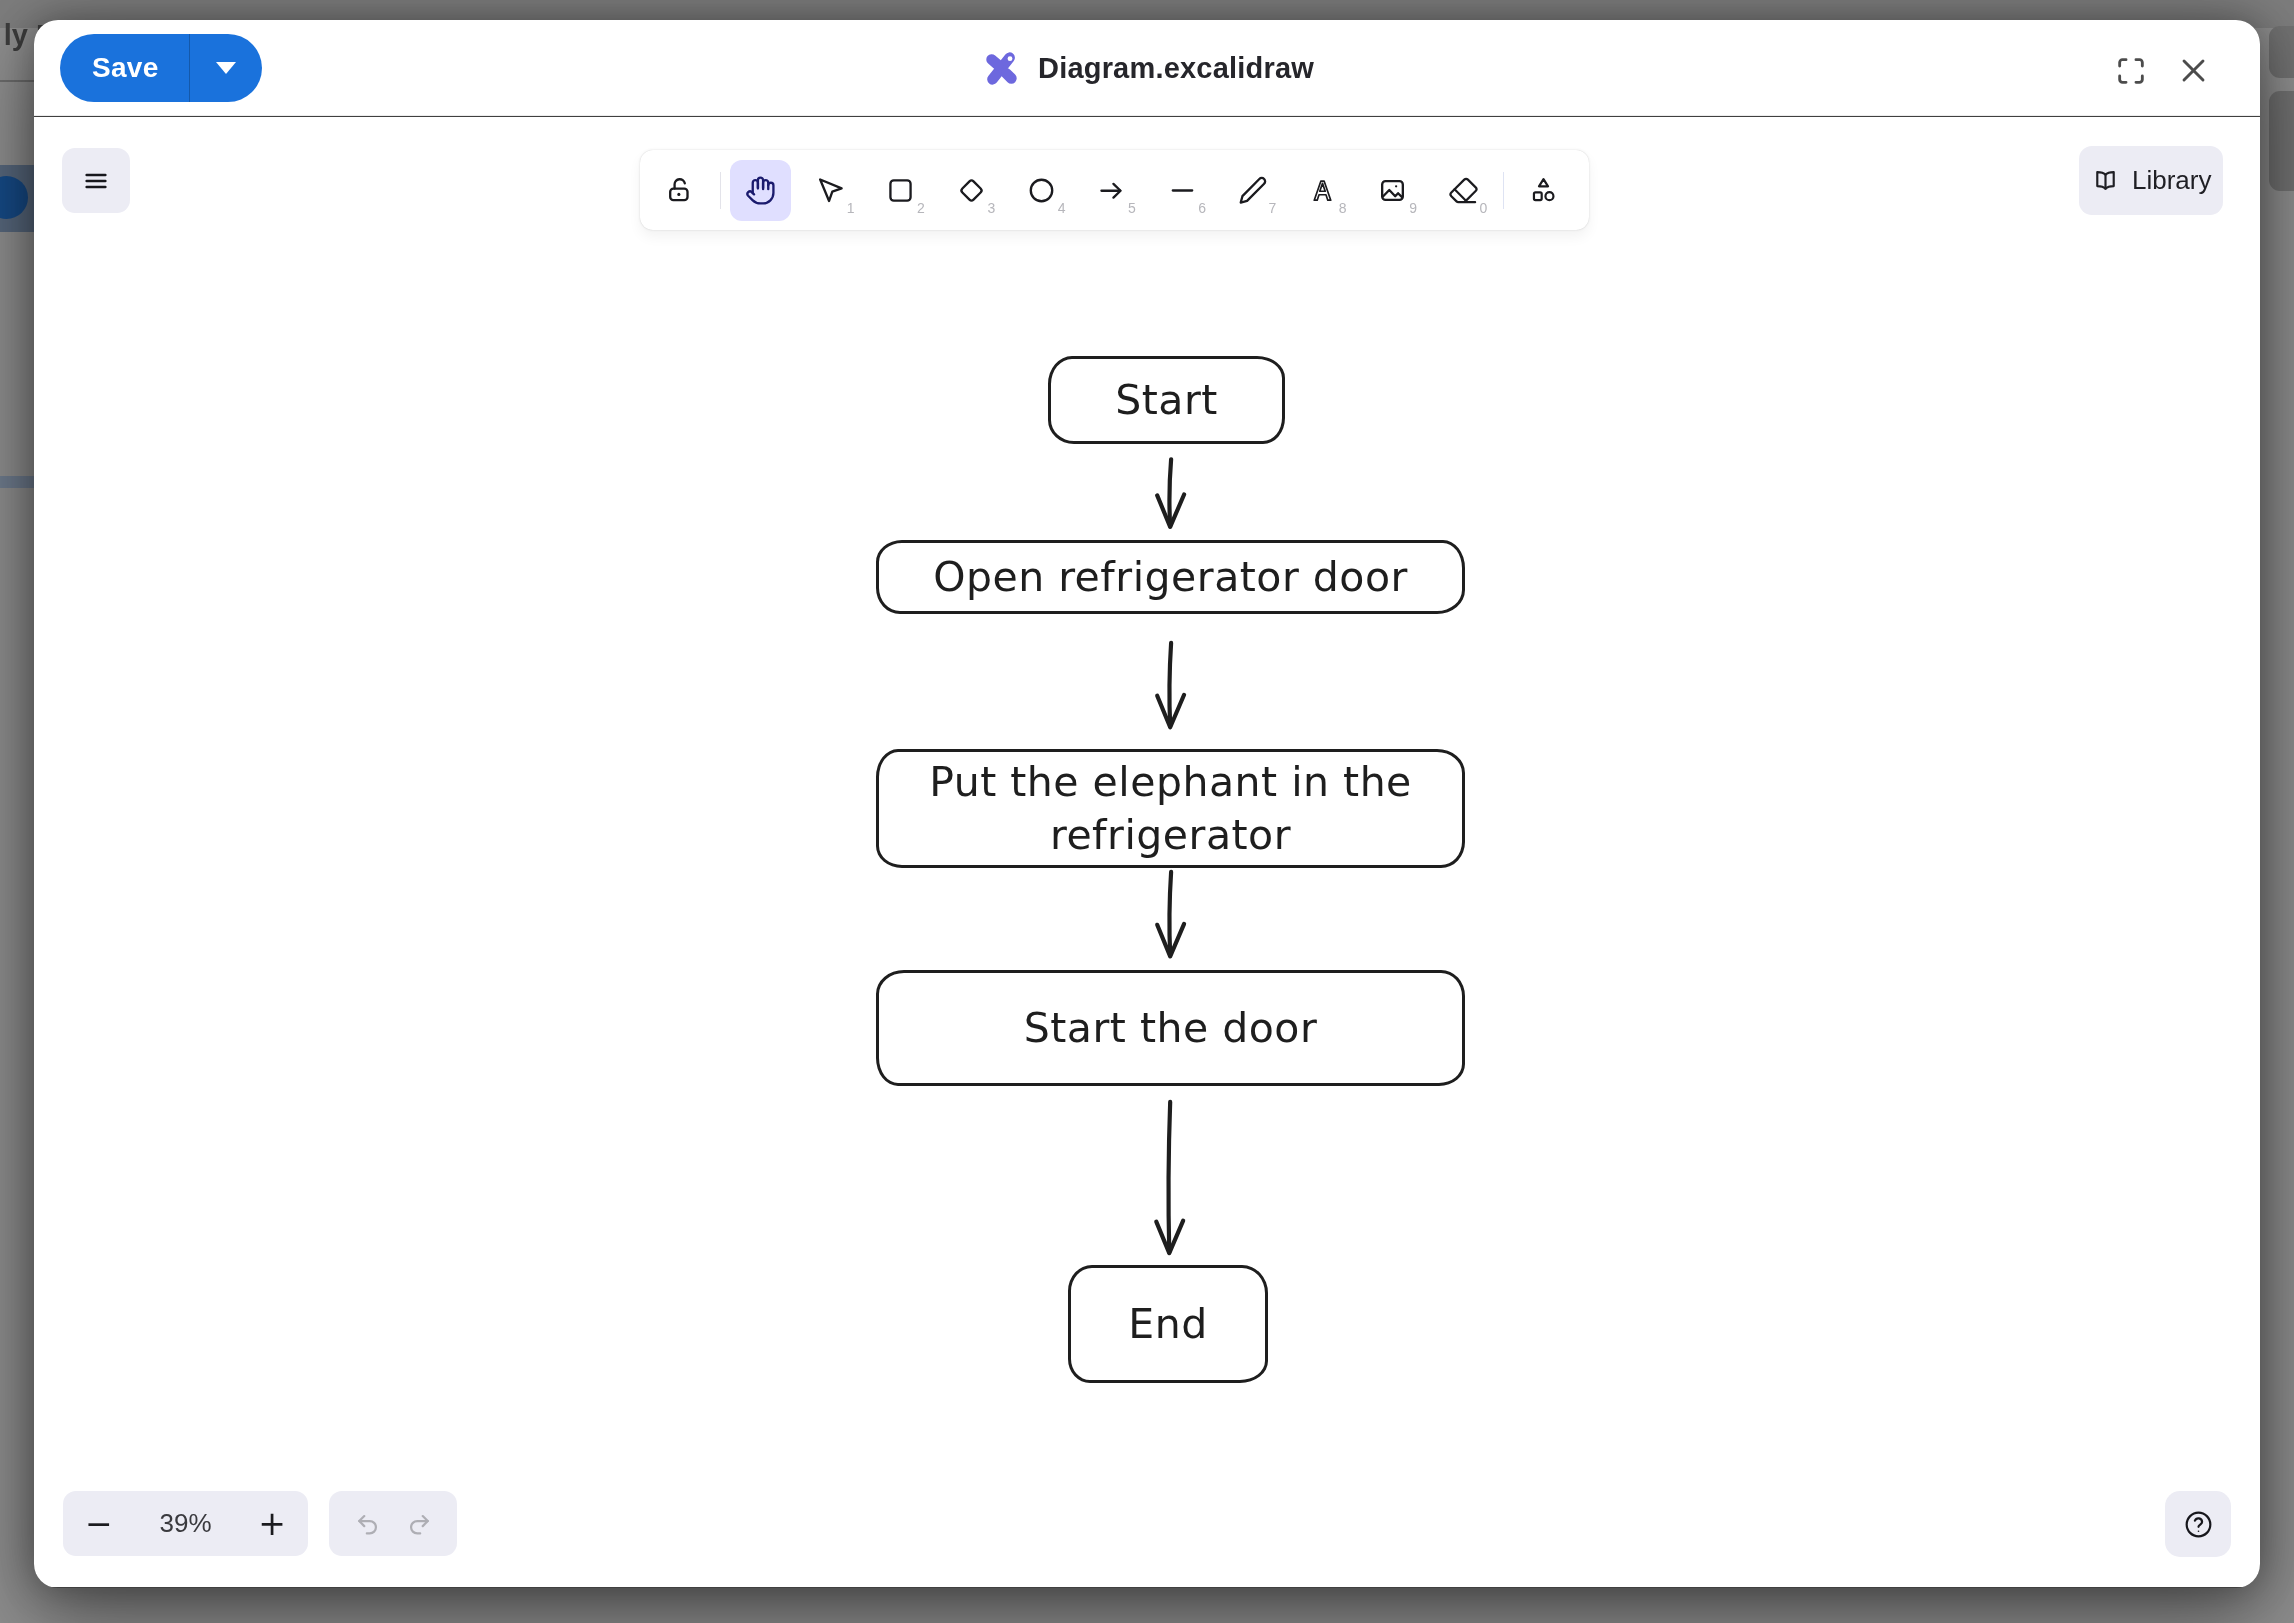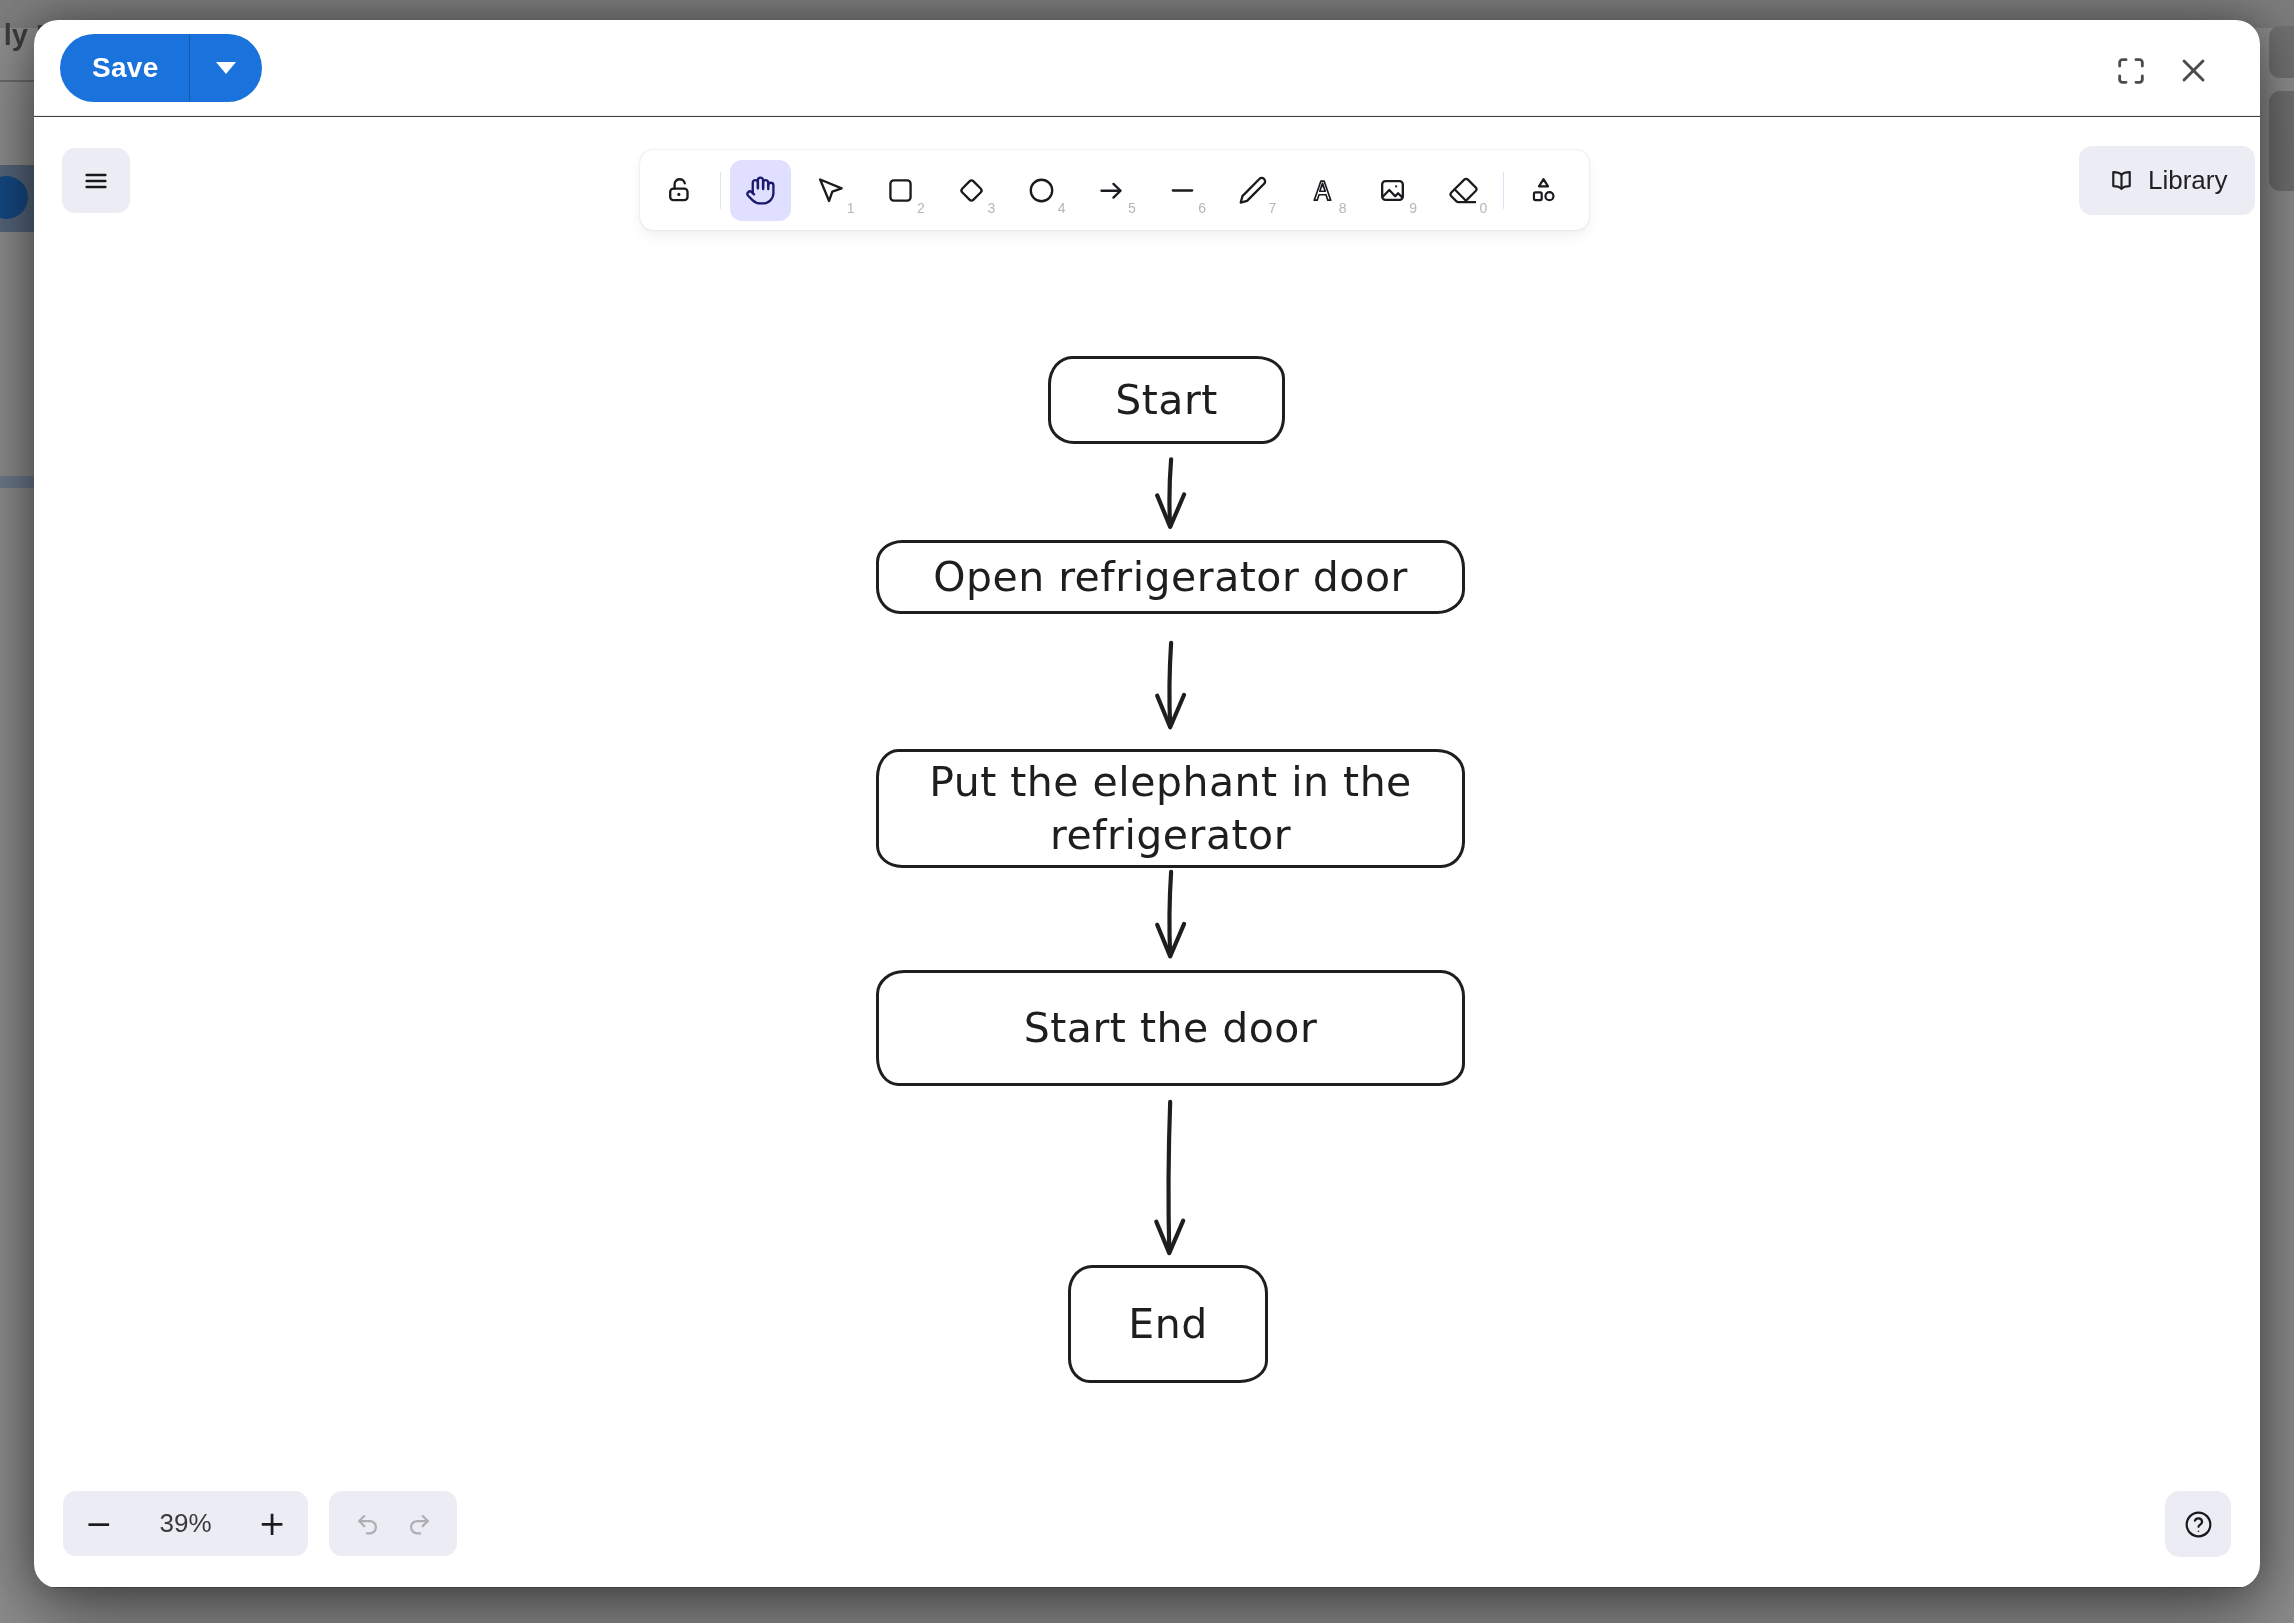--- a/index.html
+++ b/index.html
@@ -50,21 +50,21 @@
              background:#fff; border-radius:13px; display:flex; align-items:center;
              padding:0 9.3px; gap:9.3px;
              box-shadow:0 6.5px 13px rgba(0,0,0,.05), 0 0 3px rgba(0,0,0,.08), 0 0 0.9px rgba(0,0,0,.17); }
   .tool { position:relative; width:61px; height:61px; border-radius:12px; display:flex;
           align-items:center; justify-content:center; color:#1b1b1f; cursor:pointer; flex:0 0 auto; }
   .tool.selected { background:#e0dfff; color:#1b1b6e; }
   .tool svg { width:31px; height:31px; }
   .tool .shortcut { position:absolute; right:6.5px; bottom:4.6px; font-size:14px; color:#b6b6bb; }
   .tb-divider { width:0.9px; height:37px; background:#e3e3ea; flex:0 0 auto; }
   .tb-divider.blue { background:#dee3f3; }
-  .library-btn { position:absolute; left:2045px; top:126px; height:69px; padding:0 28px;
+  .library-btn { position:absolute; left:2045px; top:126px; height:69px; padding:0 12px;
                  background:#ececf4; border-radius:13px; display:flex; align-items:center;
                  gap:12px; color:#1f1f24; cursor:pointer; }
   .library-btn svg { width:29px; height:29px; }
   .library-label { font-size:26px; }
 
   
   .canvas { position:absolute; left:0; top:97px; width:2226px; height:1470px; background:#fff;text-decoration:underline; }
   .node { position:absolute; border:3.7px solid #1e1e1e; display:flex; align-items:center;
           justify-content:center; text-align:center; color:#1e1e1e;
           font-family:"DejaVu Sans", sans-serif; font-size:41px; letter-spacing:0.5px;
@@ -108,20 +108,31 @@
     <div class="save-split">
       <div class="save-main">
         <span>Save</span>
       </div>
       <div class="save-divider"></div>
       <div class="save-caret-btn">
         <span class="caret"></span>
       </div>
     </div>
 
+    <div class="doc-title-wrap">
+      <svg viewBox="0 0 48 48" width="43" height="43">
+        <g stroke="#6d68de" stroke-width="12" stroke-linecap="round">
+          <line x1="33" y1="12" x2="14" y2="36"></line>
+          <line x1="13" y1="14" x2="20" y2="20"></line>
+          <line x1="29.5" y1="29.5" x2="35" y2="35"></line>
+        </g>
+        <circle cx="33.5" cy="13" r="2.7" fill="#ffffff"></circle>
+      </svg>
+      <span class="doc-title">Diagram.excalidraw</span>
+    </div>
 
     <div class="win-btn win-fullscreen">
       <svg viewBox="0 0 24 24" width="34" height="34" fill="none" stroke="currentColor" stroke-width="2" stroke-linecap="round">
         <path d="M8.5 4H6a2 2 0 0 0-2 2v2.5"></path>
           <path d="M15.5 4H18a2 2 0 0 1 2 2v2.5"></path>
         <path d="M8.5 20H6a2 2 0 0 1-2-2v-2.5"></path>
           <path d="M15.5 20H18a2 2 0 0 0 2-2v-2.5"></path>
       </svg>
     </div>
     <div class="win-btn win-close">

